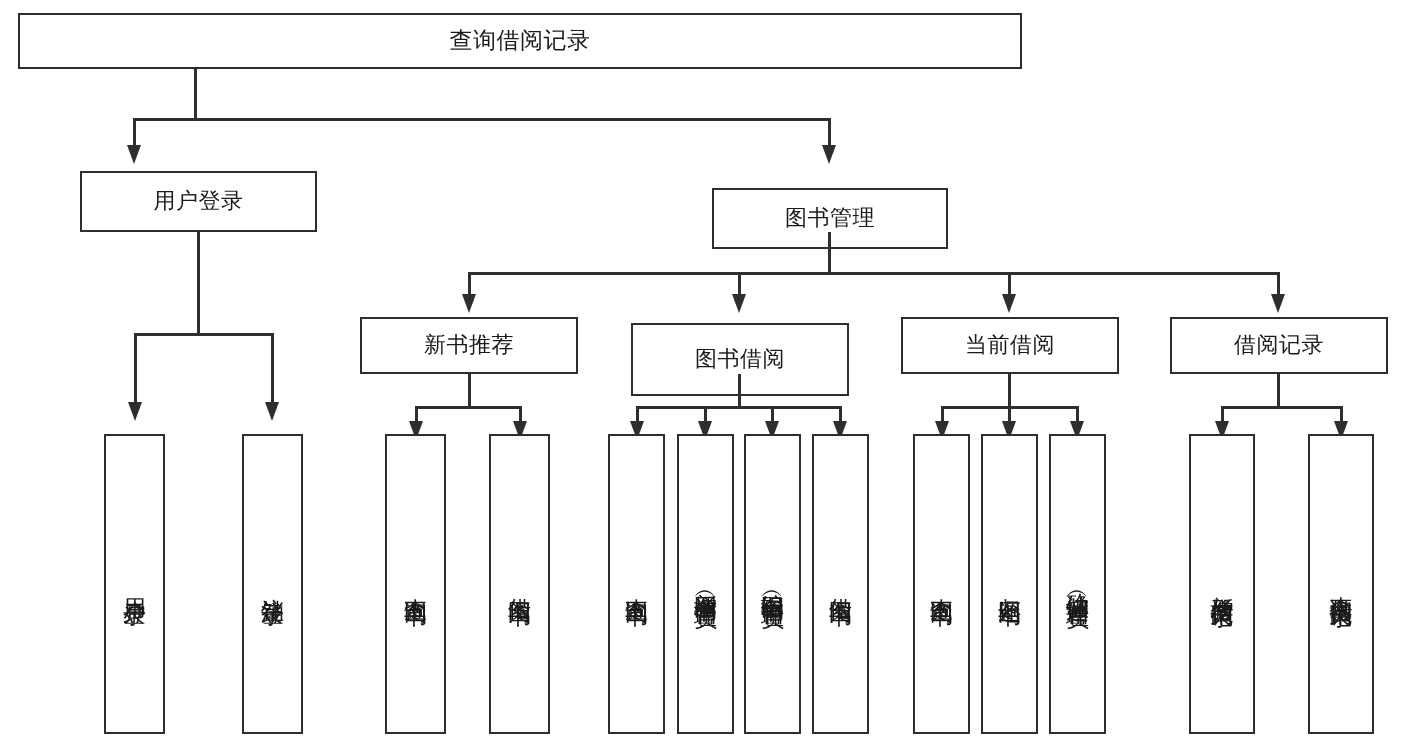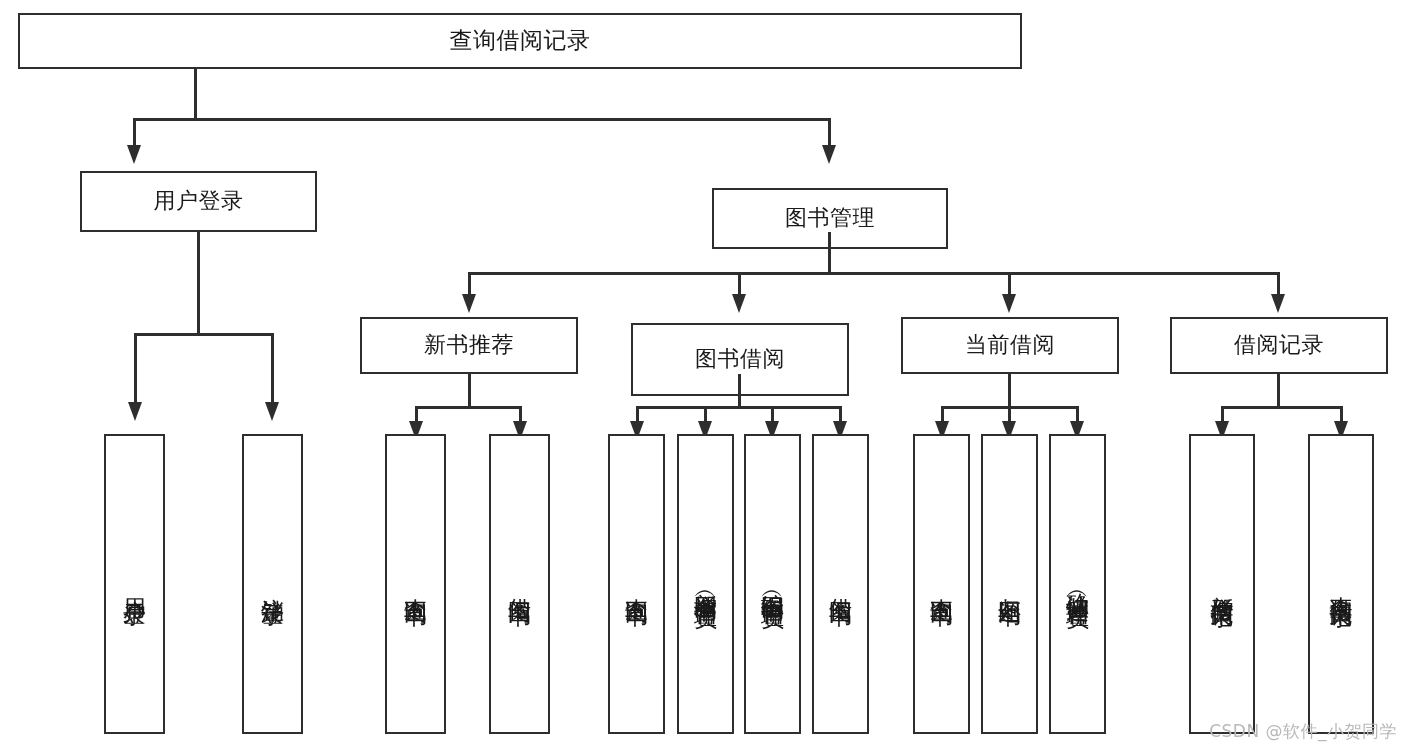--- a/index.html
+++ b/index.html
@@ -208,15 +208,14 @@
     <span class="label">确认归还（管理员）</span>
   </div>
 
   <div class="node vert" style="left:1189px; top:434px; width:66px; height:300px;">
     <span class="label">新增借阅记录</span>
   </div>
   <div class="node vert" style="left:1308px; top:434px; width:66px; height:300px;">
     <span class="label">查询借阅记录</span>
   </div>
 
-  <div id="watermark">CSDN @软件_小贺同学</div>
 
 </div>
 
 </body></html>

